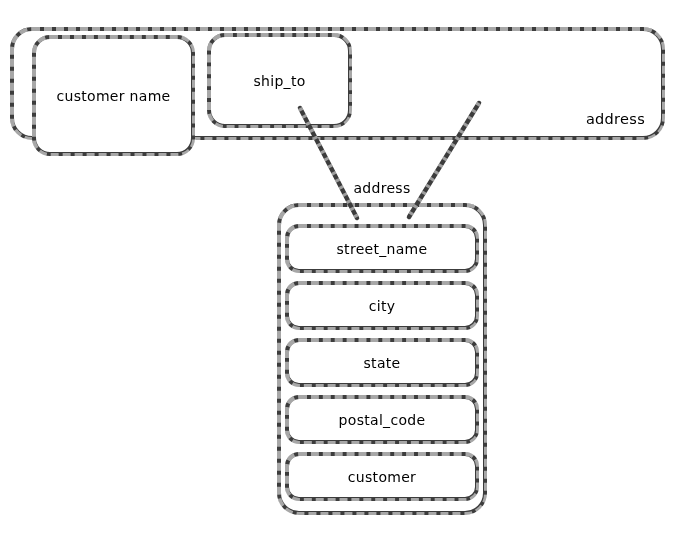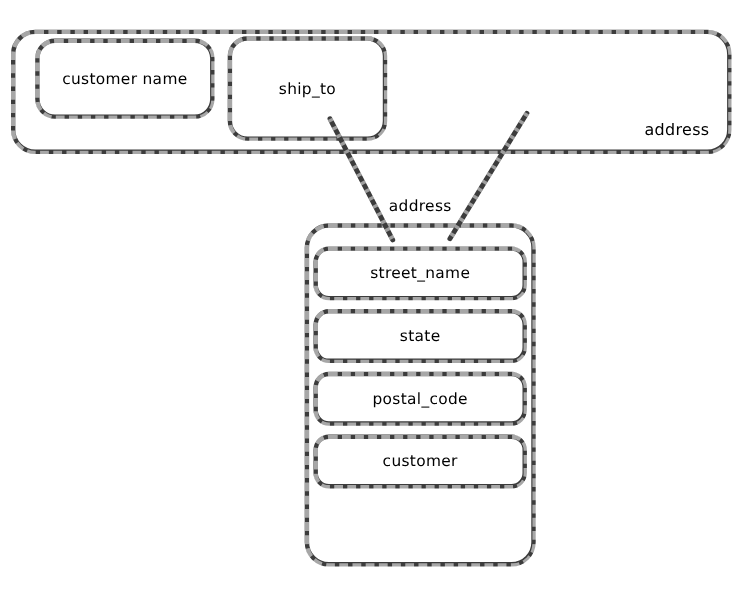--- a/index.html
+++ b/index.html
@@ -32,21 +32,21 @@
     width:100%;height:100%;
     font-size:14px;letter-spacing:0.3px;
     white-space:pre;
   }
   
   .customer-group{left:10px;top:27px;width:655px;height:113px;border-radius:22px;}
   .customer-group-label{
     position:absolute;right:16px;bottom:9px;
     font-size:14.5px;letter-spacing:0.3px;
   }
-  .box-customer-name{left:32px;top:35px;width:163px;height:73px;border-radius:18px;}
+  .box-customer-name{left:32px;top:35px;width:163px;height:121px;border-radius:18px;}
   .box-ship-to{left:207px;top:33px;width:145px;height:95px;border-radius:18px;}
   .box-bill-to{left:394px;top:32px;width:163px;height:98px;border-radius:18px;}
   
   .address-label{
     position:absolute;left:277px;top:180px;width:210px;
     text-align:center;font-size:14px;letter-spacing:0.3px;
   }
   .address-group{
     left:277px;top:203px;width:210px;height:312px;border-radius:22px;
     display:flex;flex-direction:column;
@@ -78,20 +78,23 @@
   </div>
 
 
   <div class="address-label">address</div>
 
   <div class="sketch abs address-group">
     <div class="sketch rel field">
       <span class="node-text">street_name</span>
     </div>
     <div class="sketch rel field">
+      <span class="node-text">city</span>
+    </div>
+    <div class="sketch rel field">
       <span class="node-text">state</span>
     </div>
     <div class="sketch rel field">
       <span class="node-text">postal_code</span>
     </div>
     <div class="sketch rel field">
       <span class="node-text">customer</span>
     </div>
   </div>
 

